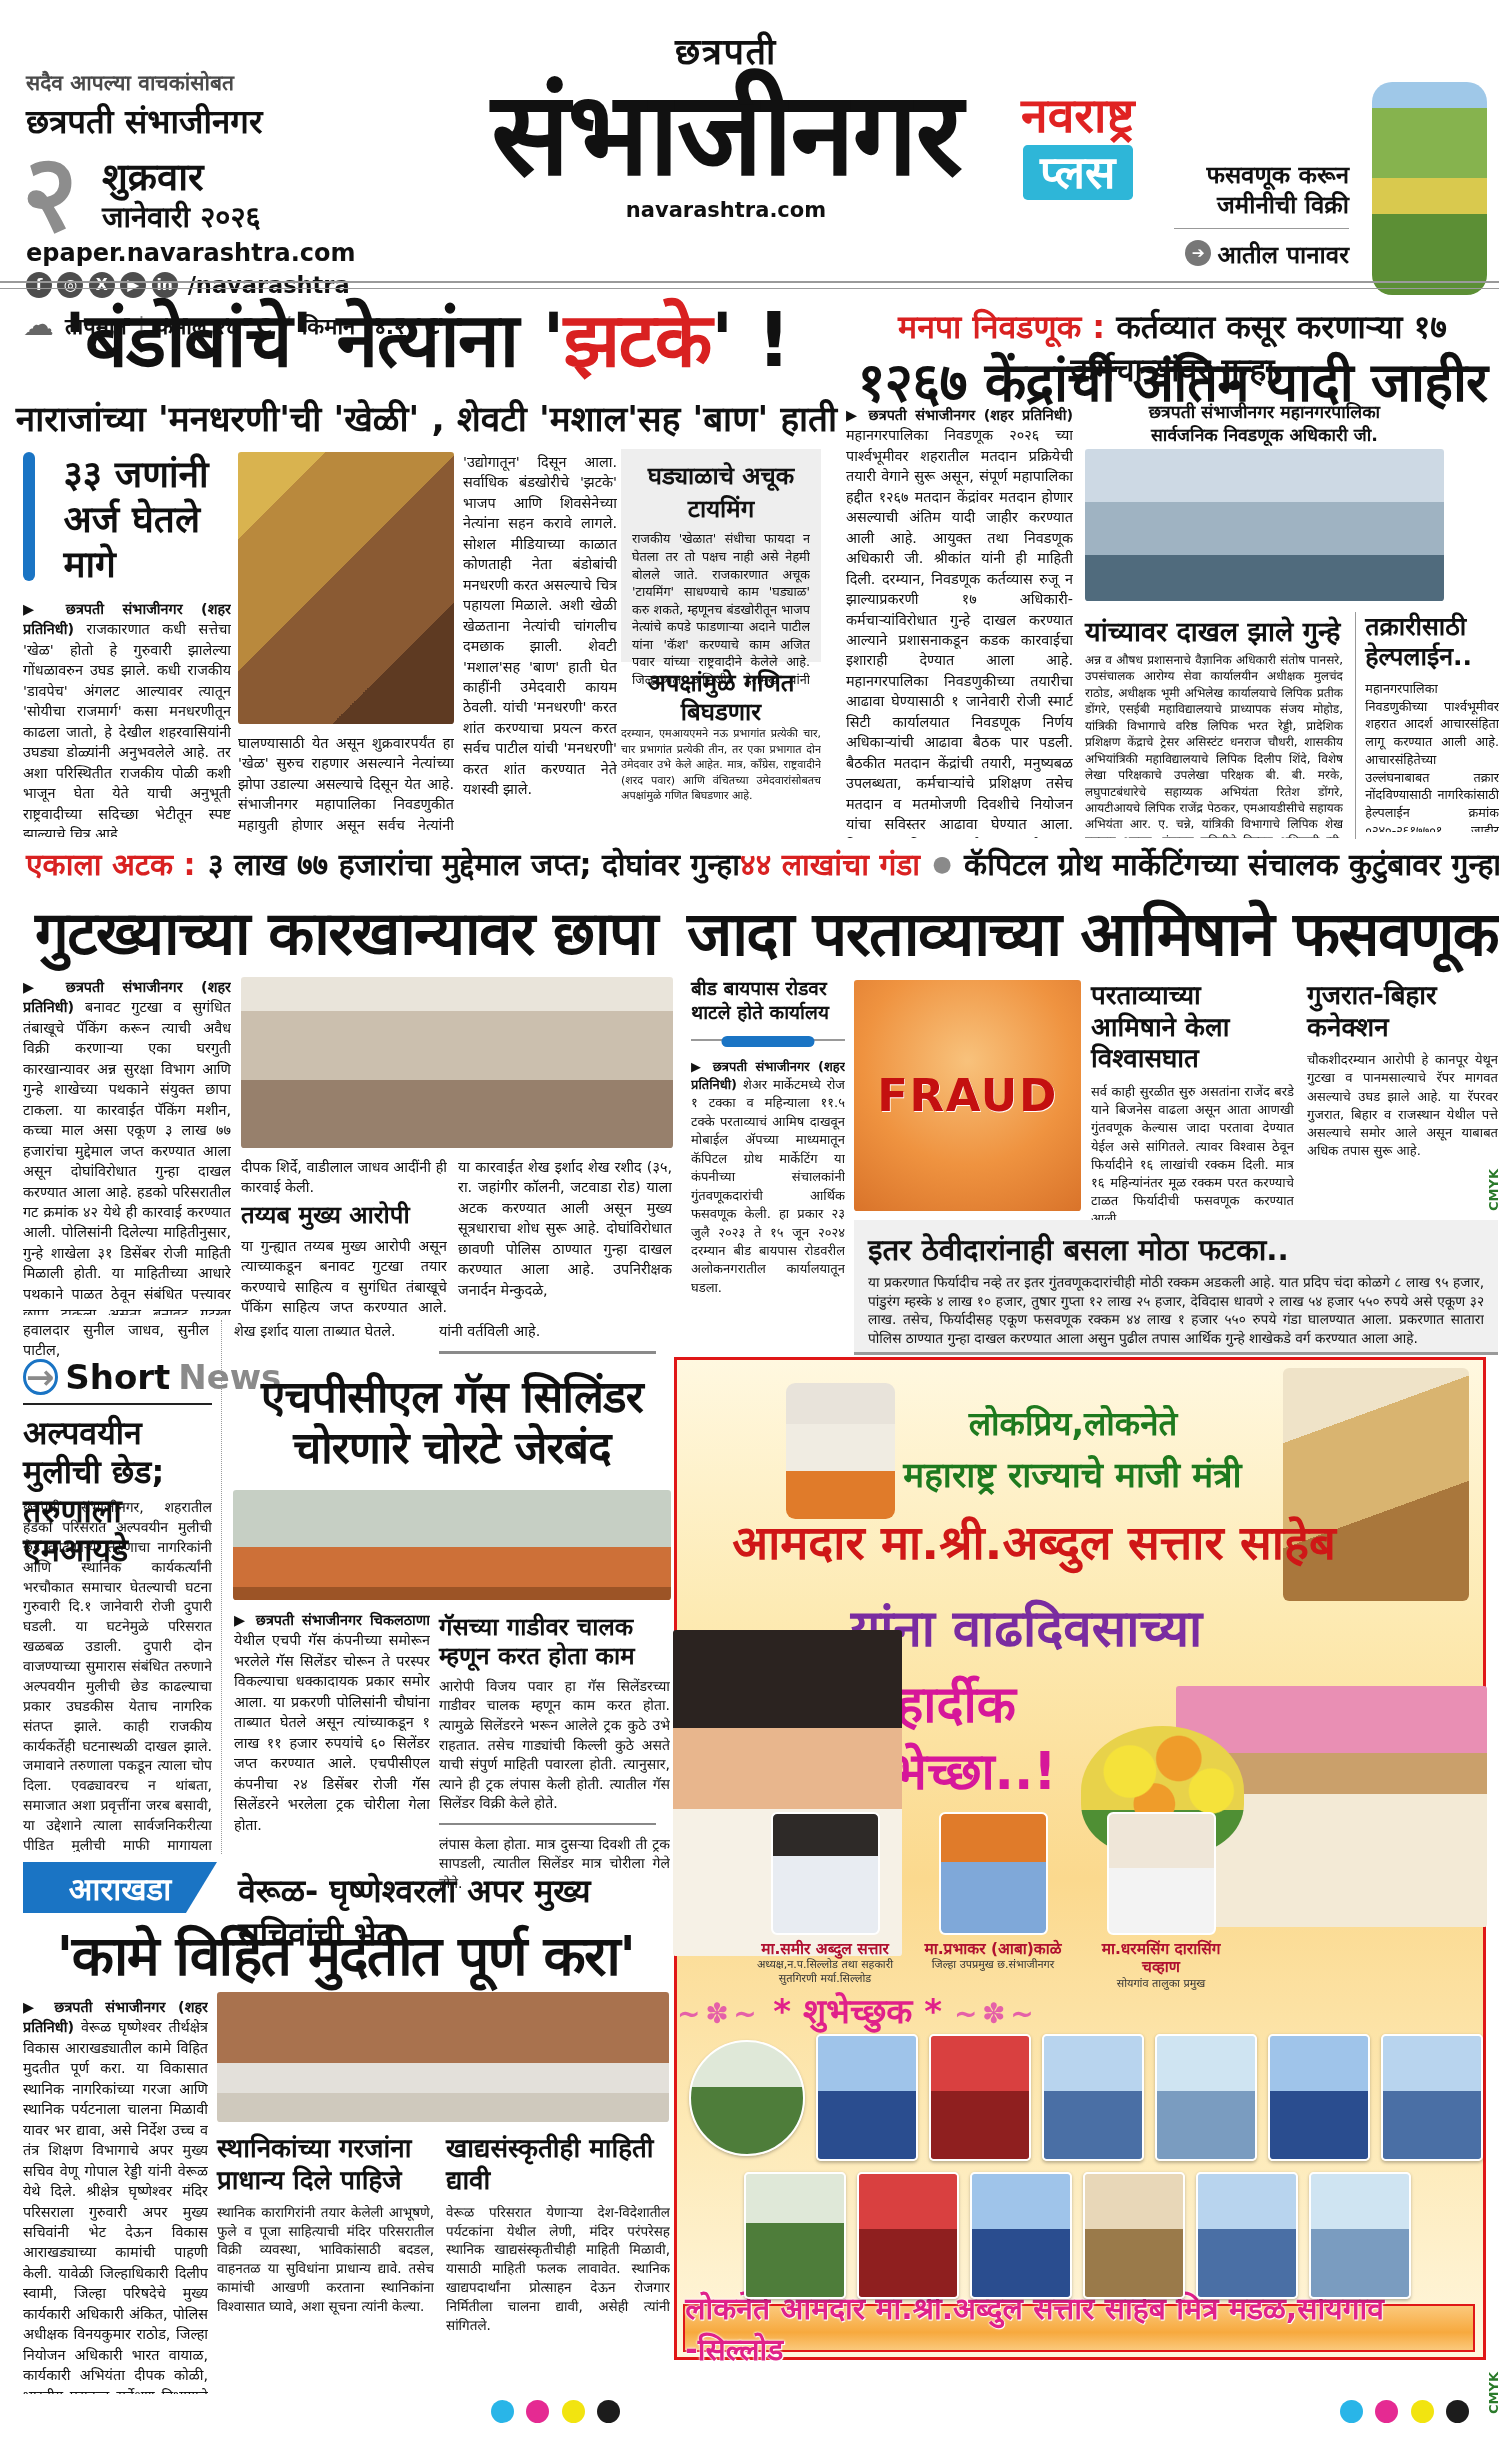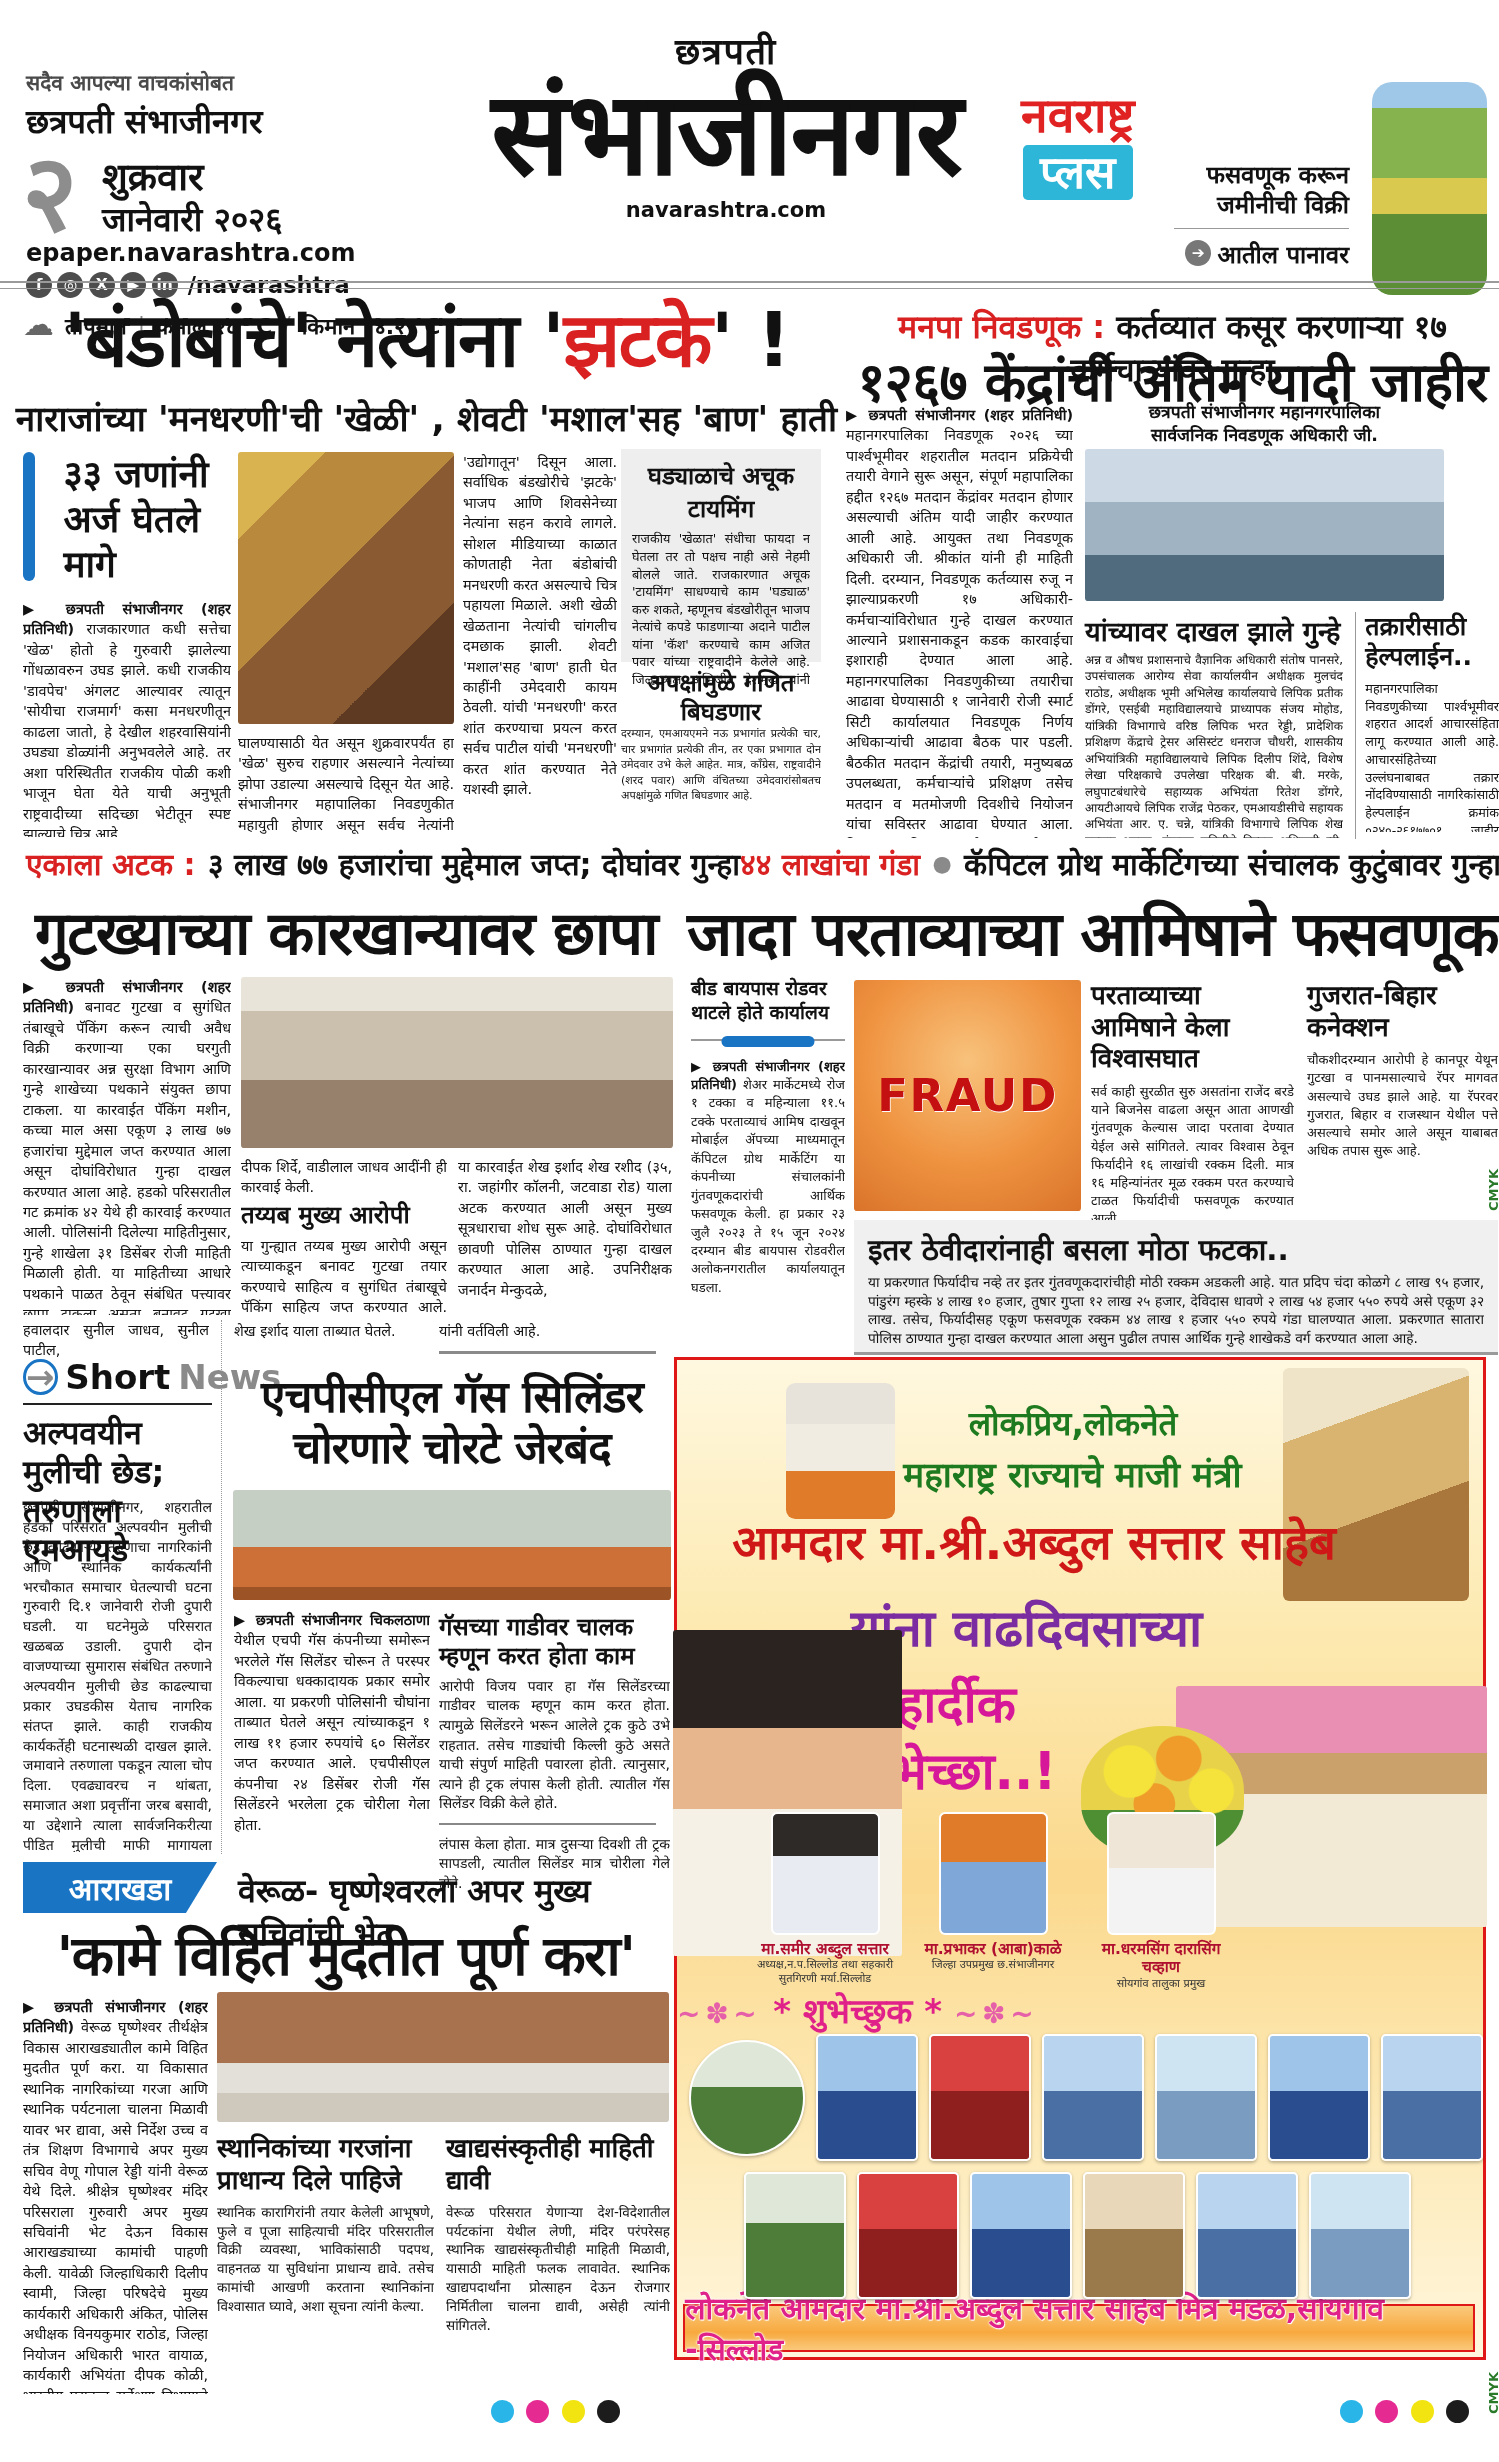--- a/index.html
+++ b/index.html
@@ -8,21 +8,21 @@
          font-family:"DejaVu Sans","Liberation Sans",sans-serif;color:#111}
   .abs{position:absolute}
   .bt{font-size:14.4px;line-height:1.42;text-align:justify;overflow:hidden}
   .by{font-weight:bold}
   .photo{border-radius:3.1px;overflow:hidden}
   
   .tagline{left:26px;top:68px;font-size:21px;color:#4a4a4a;font-weight:bold}
   .edition{left:26px;top:98px;font-size:33px;font-weight:800}
   .bigday{left:22px;top:140px;font-size:107px;font-weight:900;color:#8d8d8d;line-height:1}
   .weekday{left:102px;top:149px;font-size:38px;font-weight:800}
-  .monthyear{left:102px;top:196px;font-size:33px;font-weight:600}
+  .monthyear{left:102px;top:196px;font-size:29px;font-weight:600}
   .epaper{left:26px;top:239px;font-size:24px;font-weight:600}
   .social{left:26px;top:272px;display:flex;align-items:center;gap:5.4px}
   .sic{width:26px;height:26px;border-radius:50%;background:#4d4d4d;color:#fff;font-size:15.5px;
        font-weight:bold;display:flex;align-items:center;justify-content:center}
   .handle{font-size:22.5px;font-weight:600;margin-left:4.7px}
   .weather{left:23px;top:309px;display:flex;align-items:center;gap:11px;font-size:22px}
   .cloud{font-size:31px;color:#666;line-height:1}
   .wsep{color:#888}
   .titleblock{left:435px;top:26px;width:582px;text-align:center}
   .t-top{font-size:36px;font-weight:900;letter-spacing:1.6px}
@@ -368,21 +368,21 @@
   <div class="abs a-kick">वेरूळ- घृष्णेश्वरला अपर मुख्य सचिवांची भेट</div>
   <div class="abs a-h">'कामे विहित मुदतीत पूर्ण करा'</div>
   <div class="abs bt a-c1">
     <span>▶ </span><span class="by">छत्रपती संभाजीनगर (शहर प्रतिनिधी)</span>
     <span>वेरूळ घृष्णेश्वर तीर्थक्षेत्र विकास आराखड्यातील कामे विहित मुदतीत पूर्ण करा. या विकासात स्थानिक नागरिकांच्या गरजा आणि स्थानिक पर्यटनाला चालना मिळावी यावर भर द्यावा, असे निर्देश उच्च व तंत्र शिक्षण विभागाचे अपर मुख्य सचिव वेणू गोपाल रेड्डी यांनी वेरूळ येथे दिले.</span>
     <span>श्रीक्षेत्र घृष्णेश्वर मंदिर परिसराला गुरुवारी अपर मुख्य सचिवांनी भेट देऊन विकास आराखड्याच्या कामांची पाहणी केली. यावेळी जिल्हाधिकारी दिलीप स्वामी, जिल्हा परिषदेचे मुख्य कार्यकारी अधिकारी अंकित, पोलिस अधीक्षक विनयकुमार राठोड, जिल्हा नियोजन अधिकारी भारत वायाळ, कार्यकारी अभियंता दीपक कोळी, भारतीय पुरातत्त्व सर्वेक्षण विभागाचे अधिकारी यांच्यासह विविध विभागांचे प्रमुख उपस्थित होते.</span>
   </div>
   <div class="abs a-ph photo"></div>
   <div class="abs a-s1">
     <h3>स्थानिकांच्या गरजांना प्राधान्य दिले पाहिजे</h3>
-    <p>स्थानिक कारागिरांनी तयार केलेली आभूषणे, फुले व पूजा साहित्याची मंदिर परिसरातील विक्री व्यवस्था, भाविकांसाठी पदपथ, वाहनतळ या सुविधांना प्राधान्य द्यावे. तसेच कामांची आखणी करताना स्थानिकांना विश्वासात घ्यावे, अशा सूचना त्यांनी केल्या.</p>
+    <p>स्थानिक कारागिरांनी तयार केलेली आभूषणे, फुले व पूजा साहित्याची मंदिर परिसरातील विक्री व्यवस्था, भाविकांसाठी बदडल, वाहनतळ या सुविधांना प्राधान्य द्यावे. तसेच कामांची आखणी करताना स्थानिकांना विश्वासात घ्यावे, अशा सूचना त्यांनी केल्या.</p>
   </div>
   <div class="abs a-s2">
     <h3>खाद्यसंस्कृतीही माहिती द्यावी</h3>
     <p>वेरूळ परिसरात येणाऱ्या देश-विदेशातील पर्यटकांना येथील लेणी, मंदिर परंपरेसह स्थानिक खाद्यसंस्कृतीचीही माहिती मिळावी, यासाठी माहिती फलक लावावेत. स्थानिक खाद्यपदार्थांना प्रोत्साहन देऊन रोजगार निर्मितीला चालना द्यावी, असेही त्यांनी सांगितले.</p>
   </div>
 
   <div class="abs ad">
     <div class="abs ad-saint photo"></div>
     <div class="abs ad-shivaji photo"></div>
     <div class="abs ad-l1">लोकप्रिय,लोकनेते</div>

